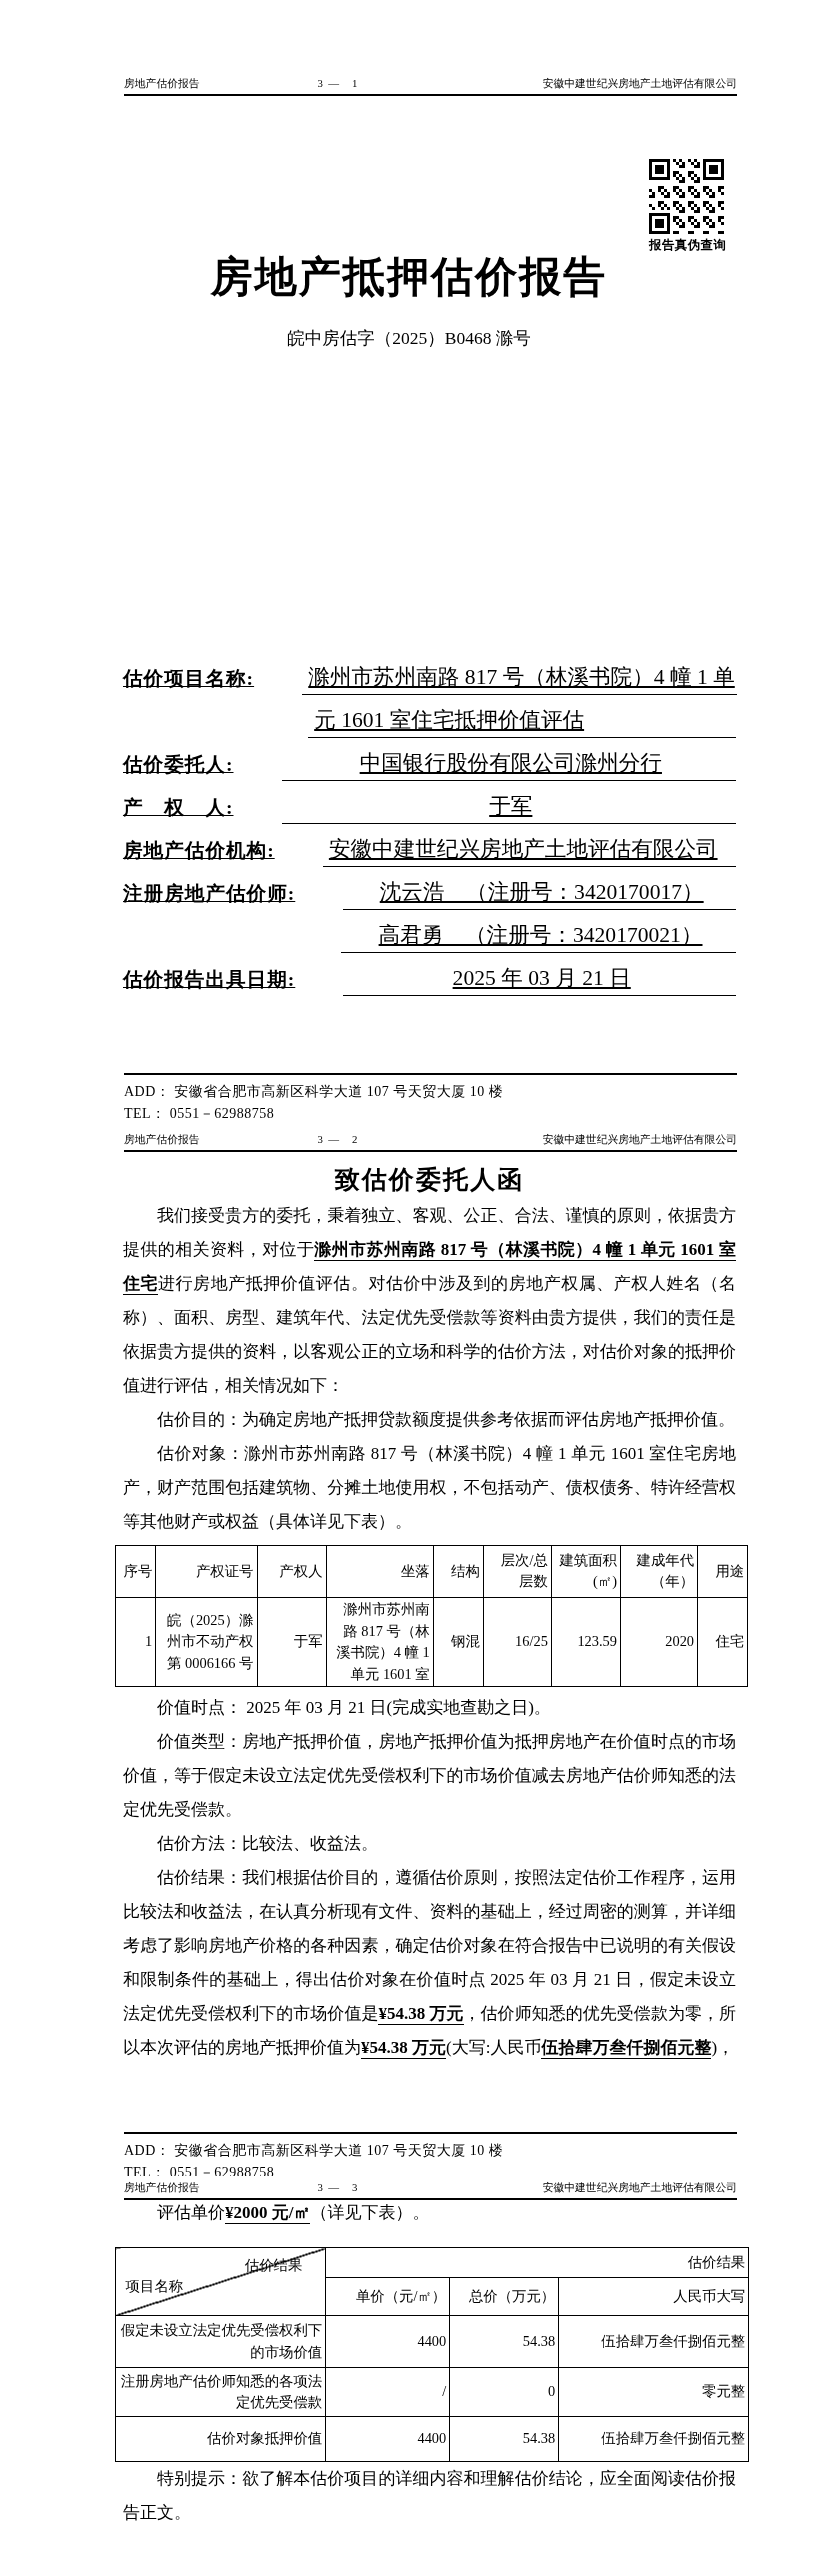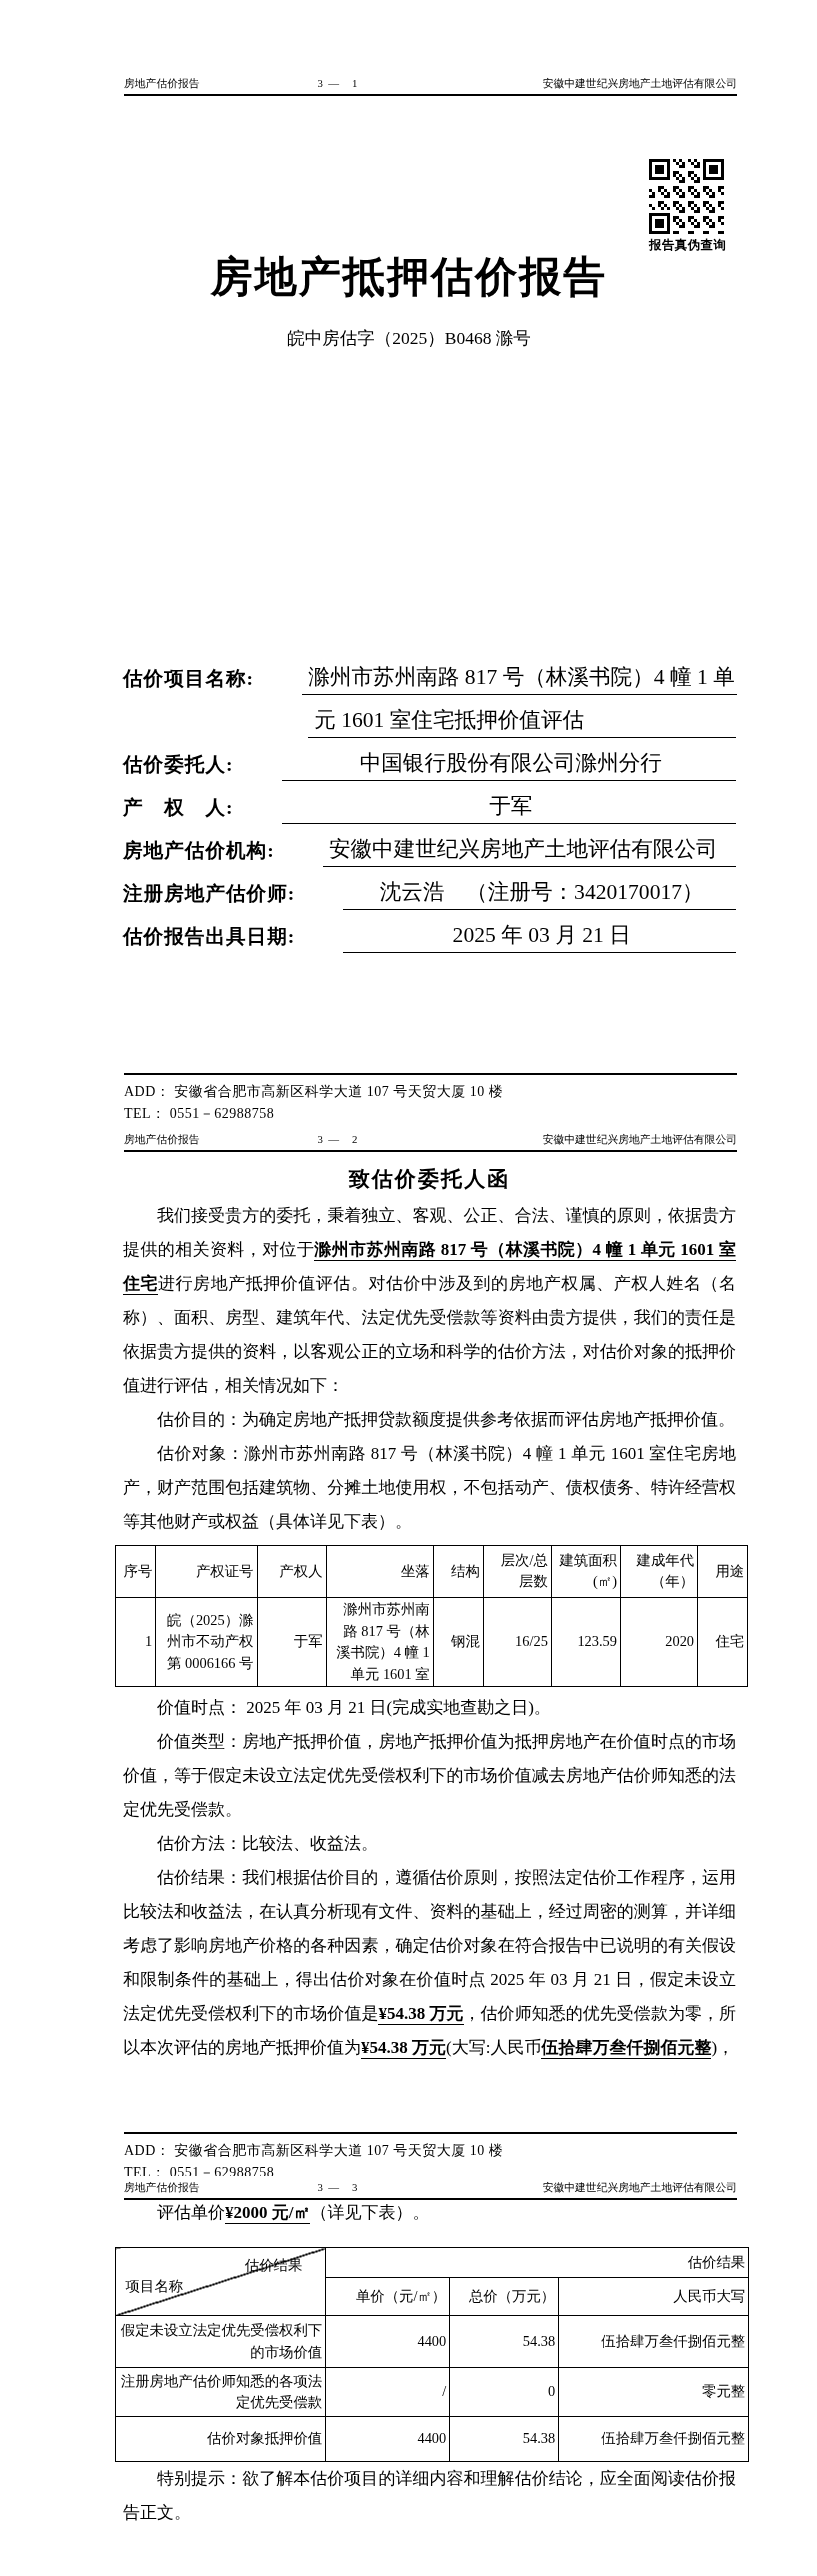--- a/index.html
+++ b/index.html
@@ -38,34 +38,34 @@
 
   
   .qr-wrap{position:absolute;top:159px;right:94px;width:75px;text-align:center;}
   .qr-wrap svg{width:75px;height:75px;display:block;}
   .qr-caption{font-size:12.4px;font-weight:bold;margin-top:3.1px;letter-spacing:0.5px;white-space:nowrap;}
   .cover-title{
     margin-top:161px;text-align:center;
     font-size:42px;font-weight:bold;letter-spacing:2.1px;line-height:47px;white-space:nowrap;font-family:Liberation Mono, monospace;
   }
   .cover-docno{margin-top:24px;text-align:center;font-size:17.5px;line-height:20.6px;}
-  .fields{margin:303px 82px 0 123px;}
+  .fields{margin:303px 82px 0 123px;text-decoration:underline;}
   .frow{display:flex;align-items:flex-end;height:43px;}
   .flabel{font-weight:bold;font-size:19.6px;letter-spacing:1px;white-space:nowrap;padding-bottom:2.6px;}
   .fspacer{width:137px;}
   .fspacer.wide{width:170px;}
   .fval{
     flex:1;border-bottom:1.5px solid #000;
     font-size:21.6px;padding:0 2.1px 2.6px 6.2px;white-space:nowrap;margin-left:48px;
   }
   .fval.center{text-align:center;}
 
   
   .content{margin:0 82px 0 123px;font-size:17px;line-height:34px;text-align:justify;}
-  .letter-title{text-align:center;font-size:21px;font-weight:bold;margin-top:13.4px;line-height:27px;letter-spacing:2.1px;}
+  .letter-title{text-align:center;font-size:25px;font-weight:bold;margin-top:13.4px;line-height:27px;letter-spacing:2.1px;}
   .salutation{font-weight:bold;font-size:16.5px;margin-top:20.6px;line-height:23px;}
   p.body{margin:0;text-indent:2em;}
   p.body.first{margin-top:6.2px;}
   b.lbl{font-weight:normal;}
   .u{border-bottom:1px solid #000;padding-bottom:1px;}
   b.u{font-weight:bold;}
 
   
   .doc-table{
     border-collapse:collapse;table-layout:fixed;
@@ -289,20 +289,24 @@
       </div>
       <div class="frow">
         <span class="flabel">房地产估价机构:</span>
         <span class="fval">安徽中建世纪兴房地产土地评估有限公司</span>
       </div>
       <div class="frow">
         <span class="flabel">注册房地产估价师:</span>
         <span class="fval center">沈云浩　（注册号：3420170017）</span>
       </div>
       <div class="frow">
+        <span class="fspacer wide"></span>
+        <span class="fval center">高君勇　（注册号：3420170021）</span>
+      </div>
+      <div class="frow">
         <span class="flabel">估价报告出具日期:</span>
         <span class="fval center">2025 年 03 月 21 日</span>
       </div>
     </div>
 
     <div class="pg-footer" style="top:1073px;">
       <div>ADD： 安徽省合肥市高新区科学大道 107 号天贸大厦 10 楼</div>
       <div>TEL： 0551－62988758</div>
     </div>
   </div>

